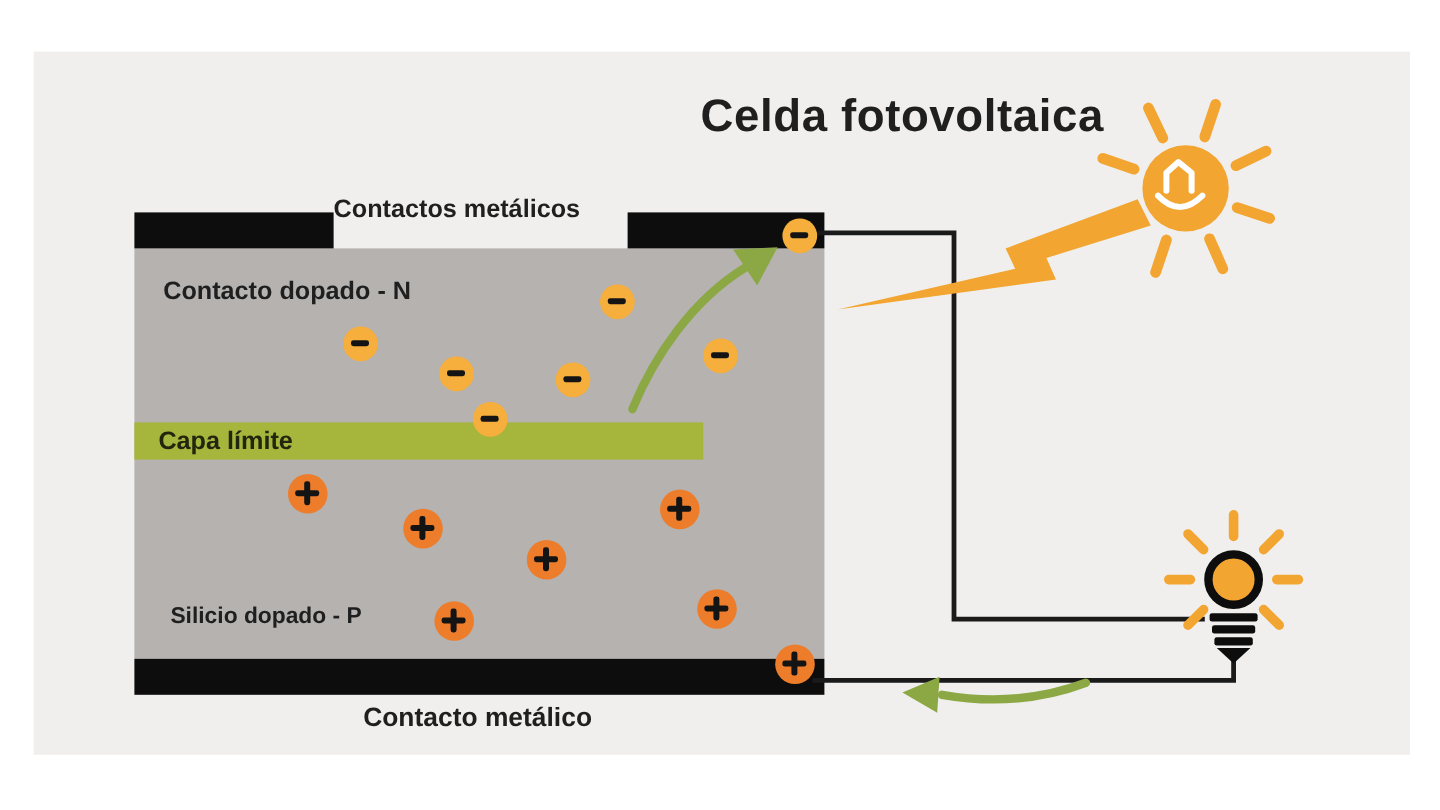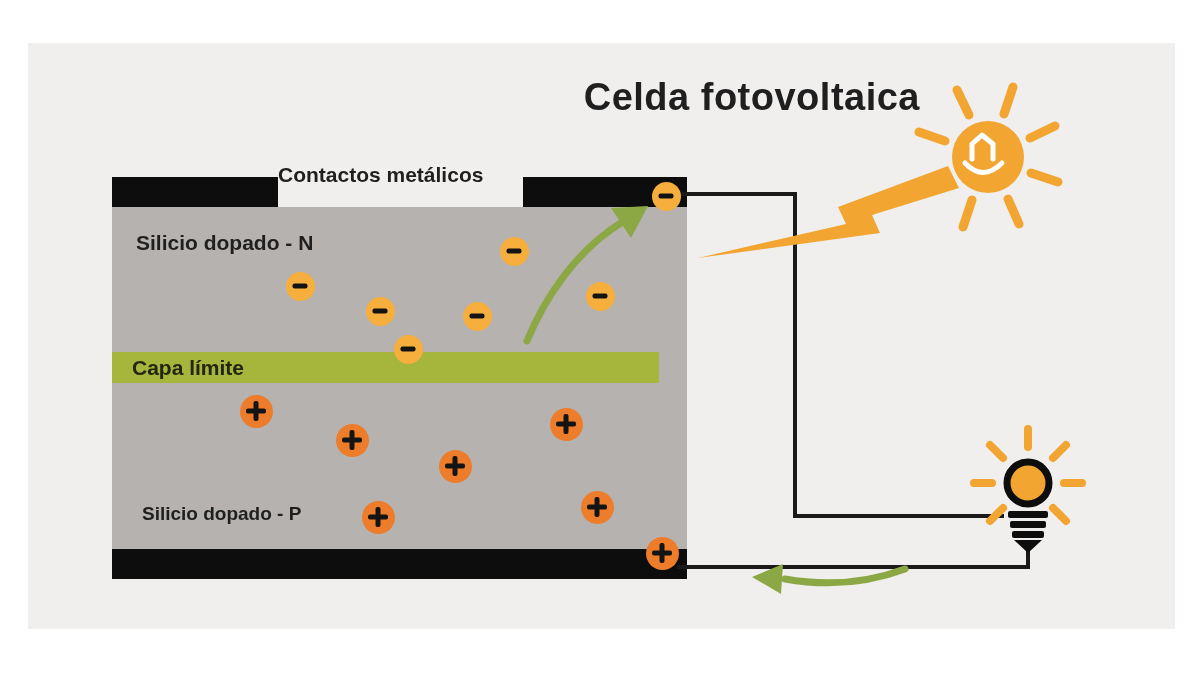--- a/index.html
+++ b/index.html
@@ -13,21 +13,21 @@
   #lbl-n{left:136px;top:231px;font-size:21px;}
   #lbl-p{left:142px;top:503px;font-size:19px;}
   #lbl-contact-bottom{left:268px;top:585px;width:260px;text-align:center;font-size:22px;}
   
   #cell-gray{position:absolute;left:112px;top:207px;width:575px;height:342px;
              background:var(--cell_gray,#b5b2b0);}
   .contact{position:absolute;background:var(--contact_black,#0d0d0d);}
   #bar-tl{left:112px;top:177px;width:166px;height:30px;}
   #bar-tr{left:523px;top:177px;width:164px;height:30px;}
   #bar-b{left:112px;top:549px;width:575px;height:30px;}
-  #band{position:absolute;left:112px;top:352px;width:547px;height:31px;
+  #band{position:absolute;left:112px;top:352px;width:474px;height:31px;
         background:var(--boundary_green,#a6b53b);}
   #band .lbl{position:static;display:block;padding-left:20px;line-height:31px;
              font-size:21px;color:#23260f;}
   
   #overlay{position:absolute;left:0;top:0;pointer-events:none;}
   .wire{stroke:var(--wire_black,#1a1a1a);stroke-width:4;fill:none;}
   .ray{stroke:var(--sun_orange,#f2a530);stroke-width:9;stroke-linecap:round;}
   .bulb-ray{stroke:var(--sun_orange,#f2a530);stroke-width:8;stroke-linecap:round;}
   .orange-fill{fill:var(--sun_orange,#f2a530);}
   .white-stroke{stroke:#ffffff;fill:none;stroke-width:5;stroke-linejoin:round;stroke-linecap:round;}
@@ -55,22 +55,23 @@
   <div id="cell-gray"></div>
   <div id="bar-tl" class="contact"></div>
   <div id="bar-tr" class="contact"></div>
   <div id="bar-b" class="contact"></div>
   <div id="band">
     <span class="lbl">Capa límite</span>
   </div>
 
   <div id="title" class="lbl">Celda fotovoltaica</div>
   <div id="lbl-contacts-top" class="lbl">Contactos metálicos</div>
-  <div id="lbl-n" class="lbl">Silicio dopado - N</div>
+  <div id="lbl-n" class="lbl">Contacto dopado - N</div>
   <div id="lbl-p" class="lbl">Silicio dopado - P</div>
+  <div id="lbl-contact-bottom" class="lbl">Contacto metálico</div>
 
   <svg id="overlay" width="1200" height="675" viewBox="0 0 1200 675">
 
     <polyline class="wire" points="681,194 795,194 795,516 1004,516"></polyline>
     <polyline class="wire" points="677,567 1028,567 1028,550"></polyline>
 
     <g>
       <line class="ray" x1="1030" y1="138" x2="1055" y2="126"></line>
       <line class="ray" x1="1004" y1="114" x2="1013" y2="87"></line>
       <line class="ray" x1="969" y1="115" x2="957" y2="90"></line>

